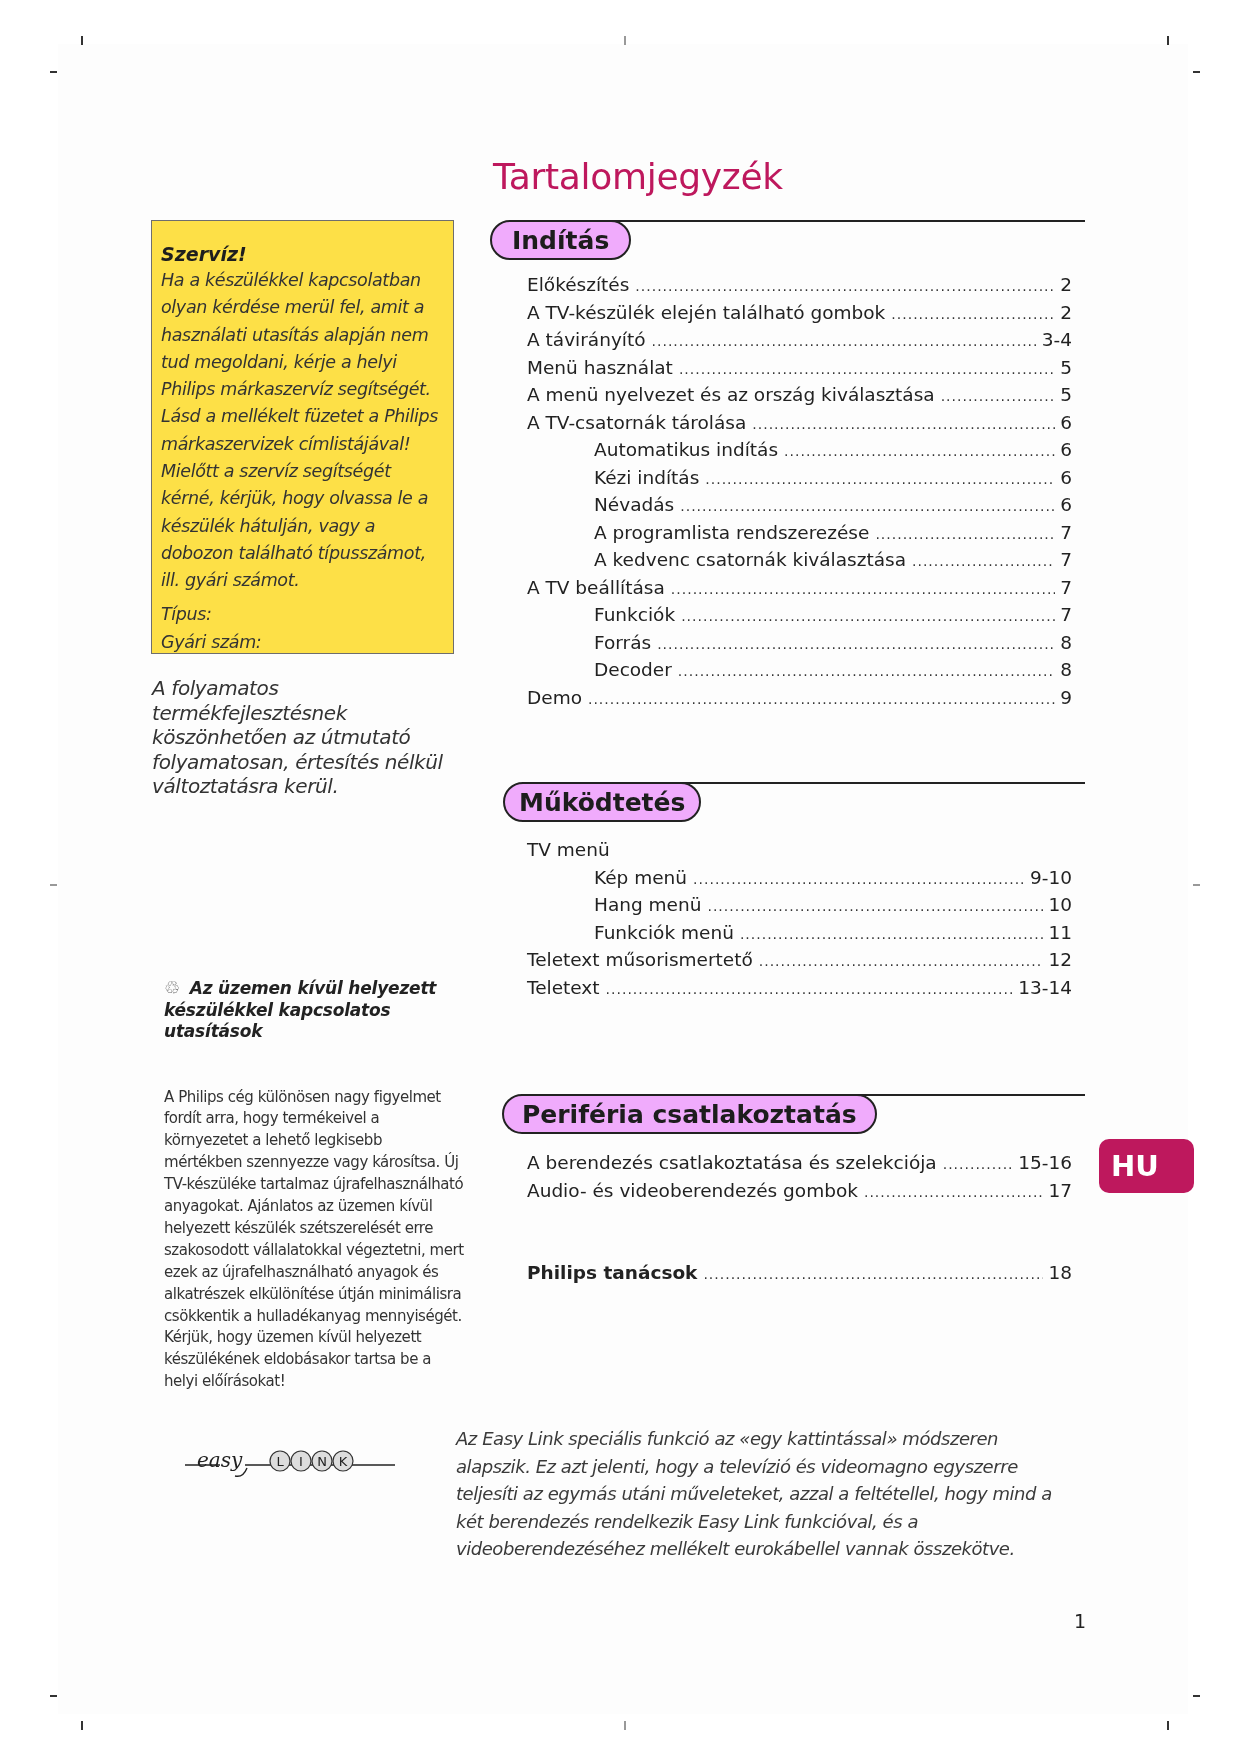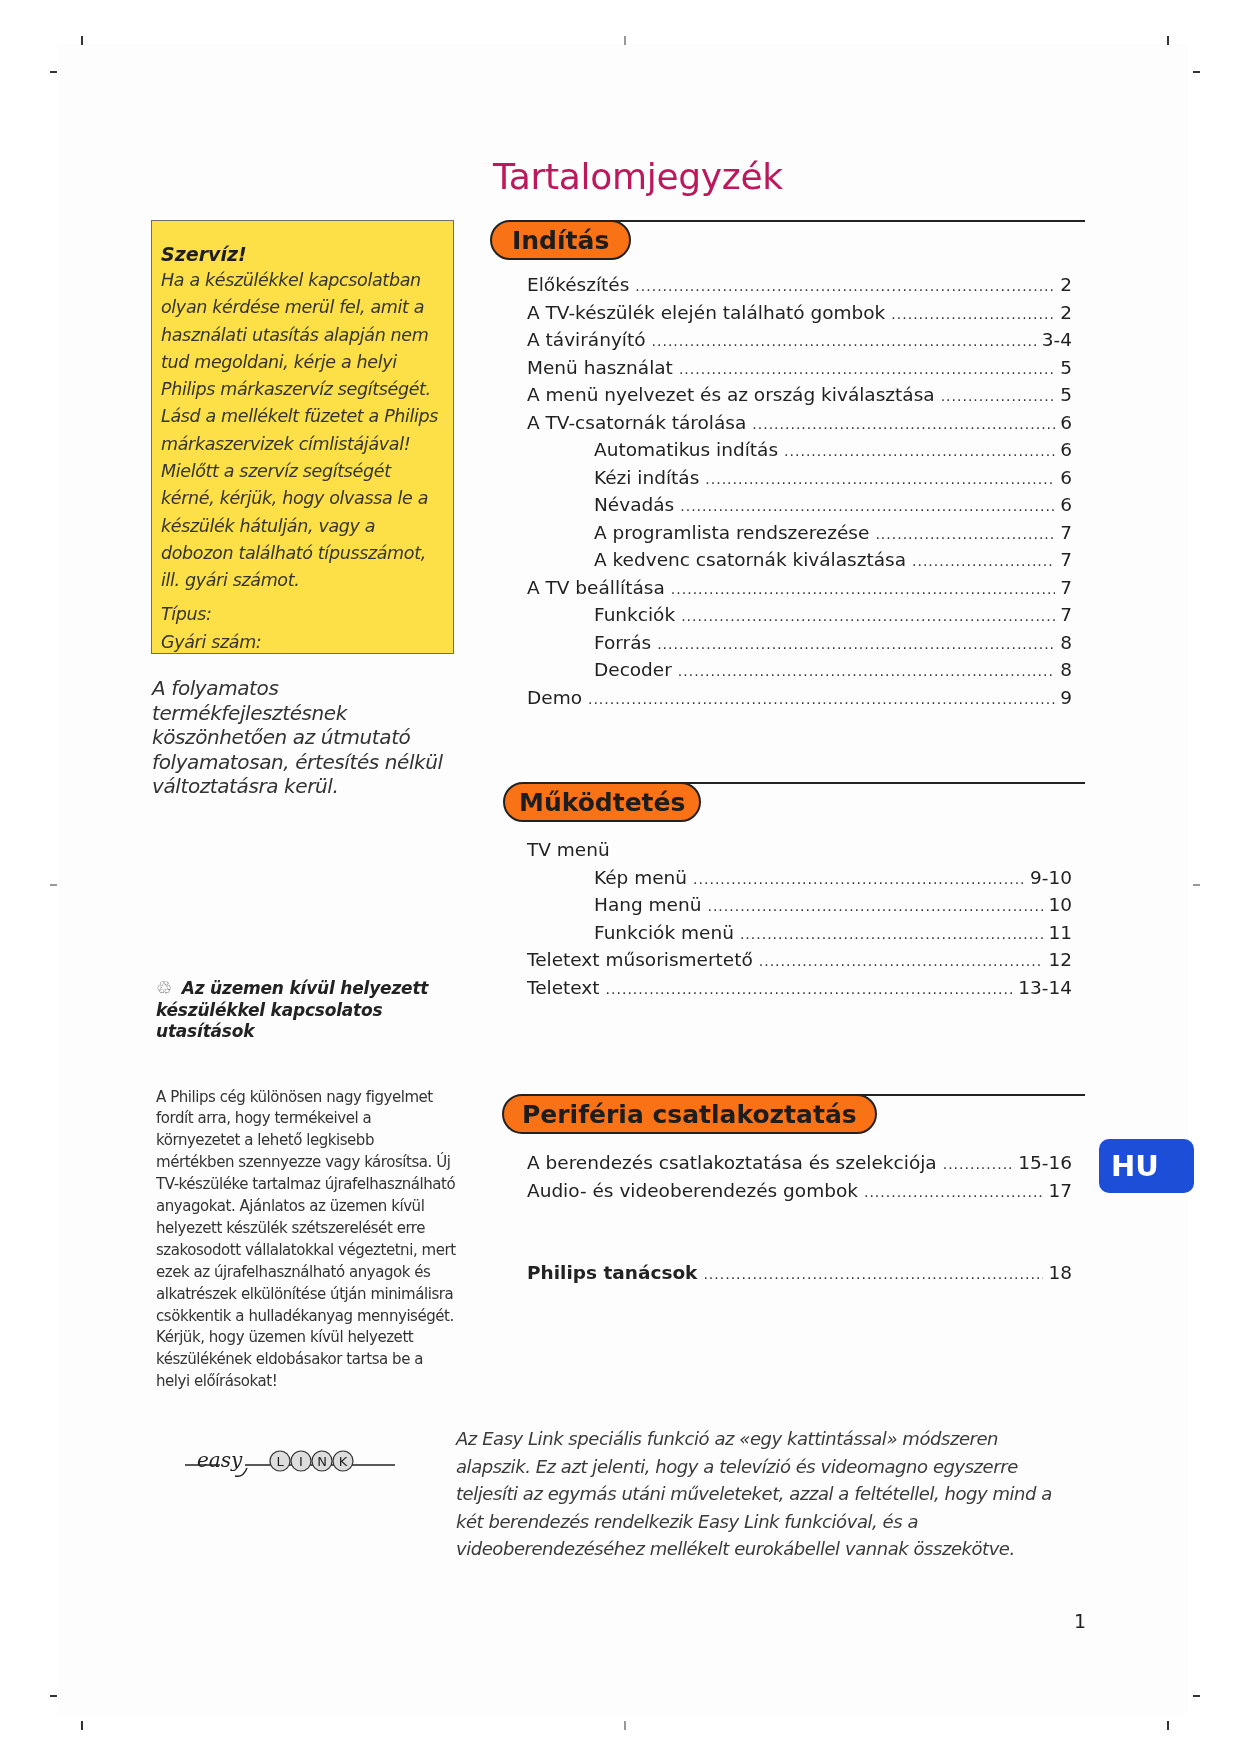--- a/index.html
+++ b/index.html
@@ -19,46 +19,46 @@
     position:absolute; left:151px; top:220px; width:303px; height:434px;
     background:#fde047; border:1.5px solid #6e6e6e; box-sizing:border-box;
     padding:22px 8px 0 9px;
   }
   .service-box .heading { font-size:19px; font-weight:bold; font-style:italic; margin-bottom:2px; }
   .service-box .body { font-size:17.5px; font-style:italic; line-height:27.3px; color:#333; font-family:"DejaVu Sans", sans-serif; font-weight:300; letter-spacing:-0.35px; }
   .service-box .fields { margin-top:5px; font-size:17.5px; font-style:italic; line-height:28px; color:#333; letter-spacing:-0.35px; }
 
   .note { position:absolute; left:152px; top:676px; width:300px; font-size:20px; font-style:italic; line-height:24.5px; color:#333; letter-spacing:-0.4px; }
 
-  .recycle { position:absolute; left:156px; top:977px; width:300px; }
+  .recycle { position:absolute; left:164px; top:977px; width:300px; }
   .recycle .heading { font-size:17px; font-weight:bold; font-style:italic; line-height:21.5px; color:#222; letter-spacing:-0.2px; }
   .recycle .heading .icon { display:inline-block; width:20px; font-style:normal; font-weight:normal; color:#666; font-size:18px; }
   .recycle .body { font-size:15px; line-height:21.9px; color:#333; letter-spacing:-0.45px;margin-top:44px; }
 
   .section-head { position:absolute; height:44px; }
   .section-head .rule { position:absolute; top:0; height:0; border-top:2.5px solid #222; }
   .section-head .pill {
     position:absolute; top:0; left:0; height:40px; border:2px solid #222; border-radius:22px;
-    background:#f97316; box-sizing:border-box; padding:0 20px 0 20px;
+    background:#f0abfc; box-sizing:border-box; padding:0 20px 0 20px;
     font-size:25px; font-weight:bold; line-height:37px; white-space:nowrap; color:#1d1d1d;
   }
 
   .toc { position:absolute; left:527px; width:545px; }
   .toc-row { display:flex; align-items:baseline; height:27.5px; font-size:18.5px; color:#222; white-space:nowrap; }
   .toc-row.indent { padding-left:67px; }
   .toc-row .label { flex:0 0 auto; padding-right:6px; }
   .toc-row .dots { flex:1 1 auto; overflow:hidden; color:#333; font-size:14px; letter-spacing:1px; }
   .toc-row .dots::before { content:"................................................................................................................................................................"; }
   .toc-row .page { flex:0 0 auto; padding-left:5px; }
   .toc-row .nodots { flex:1 1 auto; }
   .toc-row.bold .label { font-weight:bold; }
 
   .hu-badge {
     position:absolute; left:1099px; top:1139px; width:95px; height:54px;
-    background:#1d4ed8; border-radius:10px; color:#fff; font-weight:bold; font-size:29px;
+    background:#be185d; border-radius:10px; color:#fff; font-weight:bold; font-size:29px;
     line-height:54px; box-sizing:border-box; padding-left:12px;
   }
 
   .easylink-logo { position:absolute; left:185px; top:1440px; width:210px; height:40px; }
   .easylink-text { position:absolute; left:456px; top:1425px; width:600px; font-size:18px; font-style:italic; line-height:27.5px; color:#3a3a3a; letter-spacing:-0.45px; }
 
   .page-number { position:absolute; left:1074px; top:1610px; font-size:19px; color:#222; }
 </style>
 </head>
 <body>

